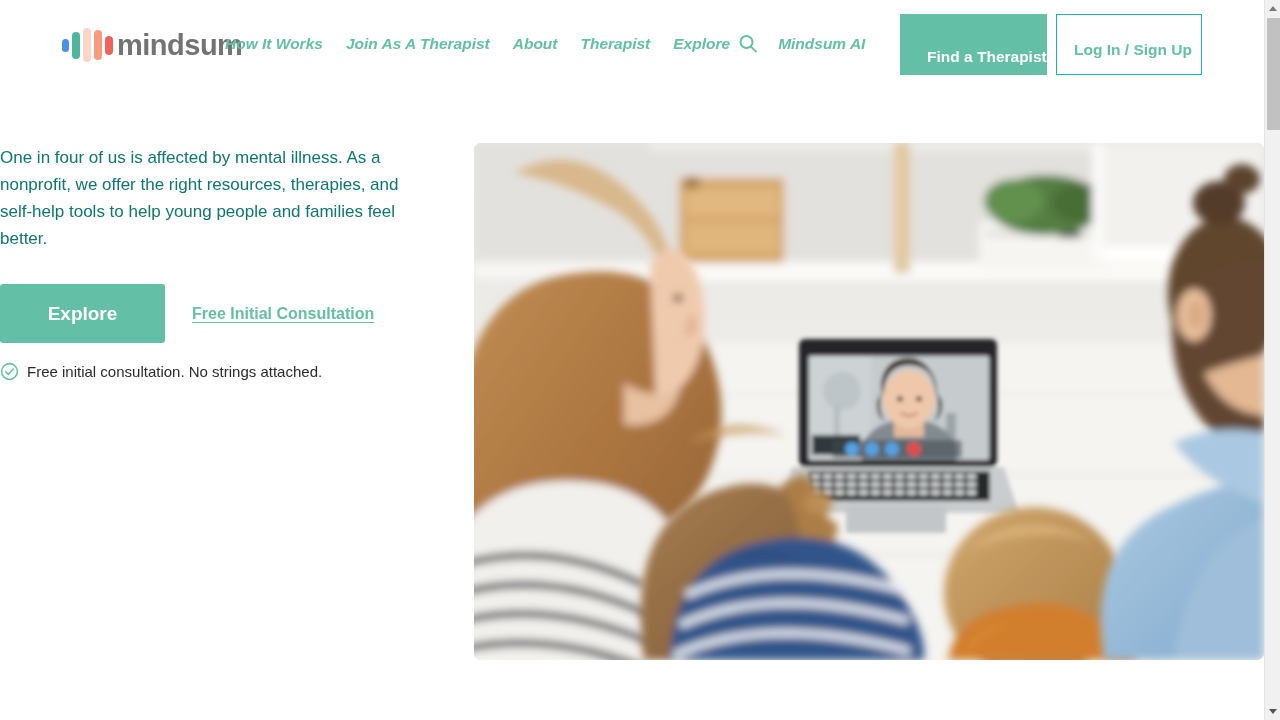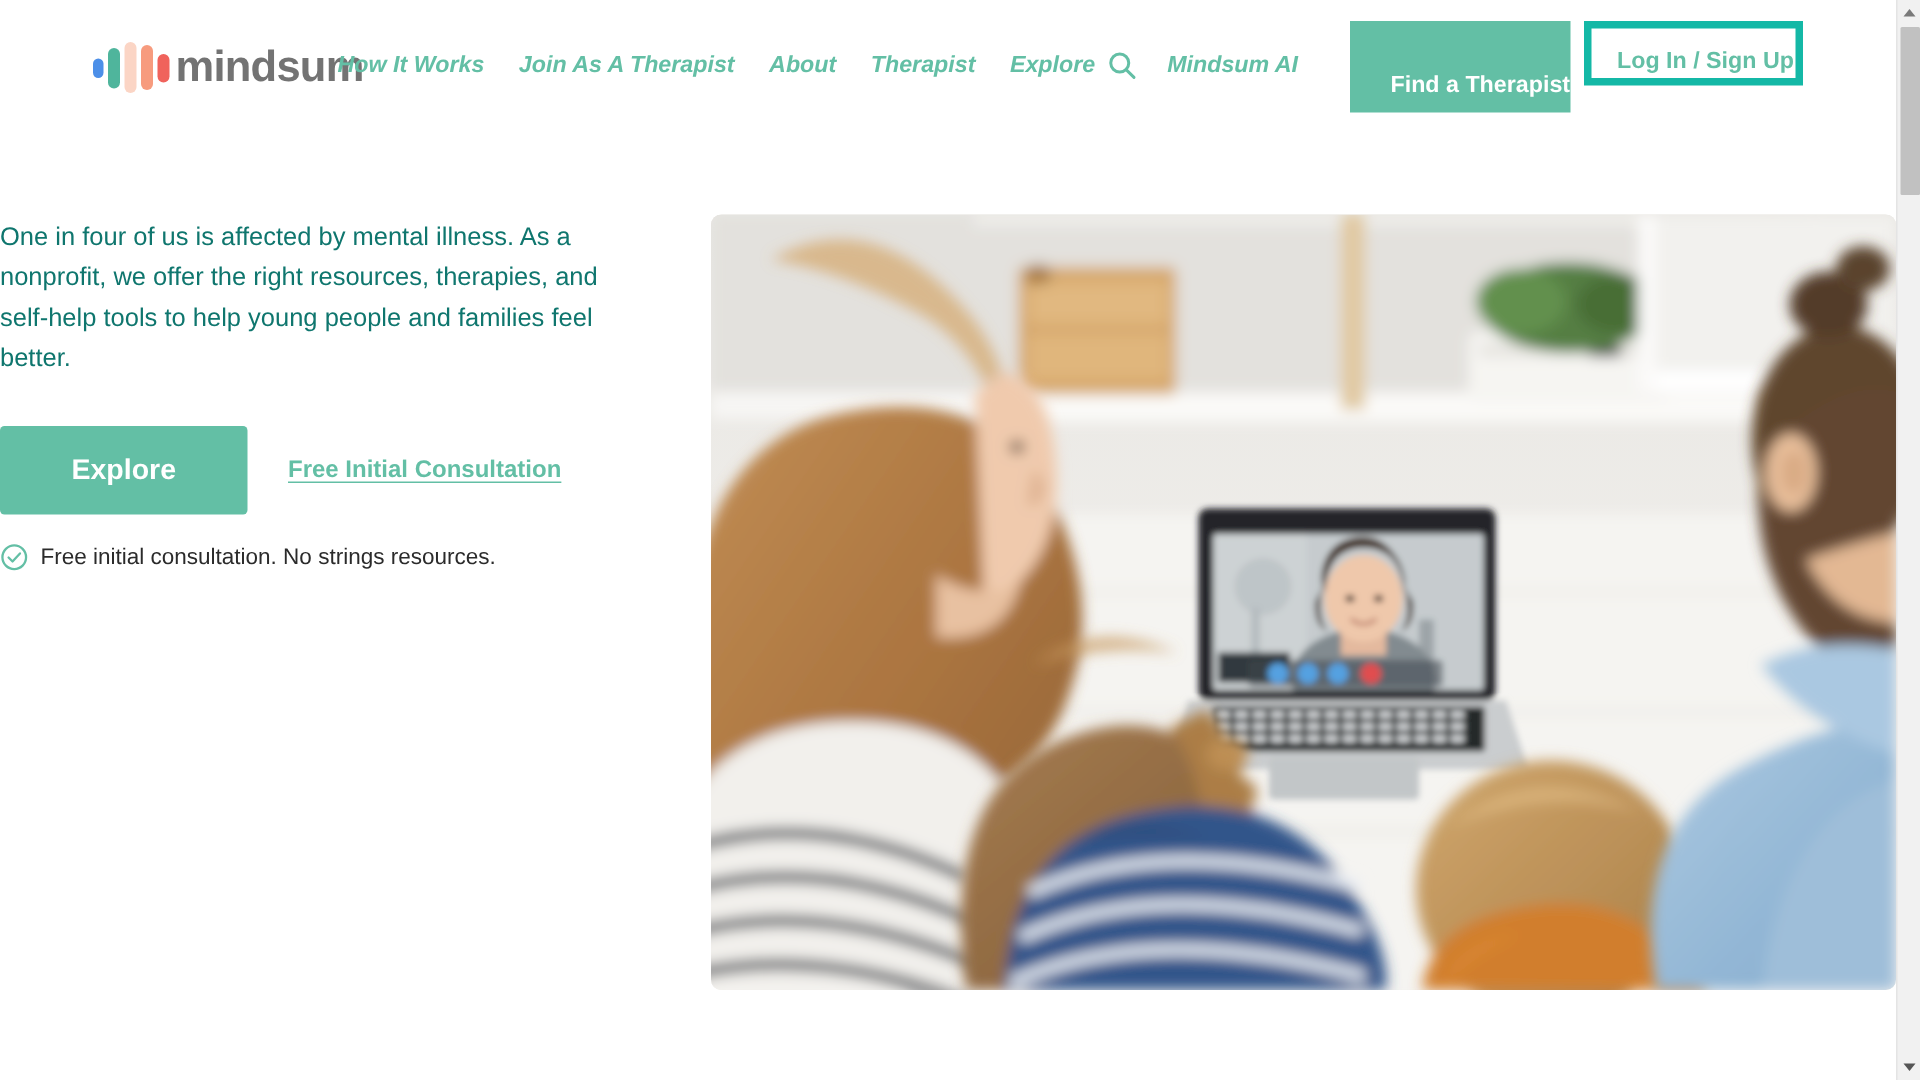--- a/index.html
+++ b/index.html
@@ -101,24 +101,24 @@
     font-size: 15.5px;
     font-weight: 700;
     font-family: "Liberation Sans", sans-serif;
     text-align: left;
     padding: 24px 0 0 27px;
     line-height: 23px;
     border-radius: 0;
     cursor: pointer;
   }
   .btn-login {
-    width: 146px; height: 43px;
+    width: 146px; height: 61px;
     margin-left: 9px;
     background: #ffffff;
-    border: 5px solid #14b8a6;
+    border: 1px solid #14b8a6;
     color: #63bfa5;
     font-size: 15.5px;
     font-weight: 700;
     font-family: "Liberation Sans", sans-serif;
     text-align: left;
     padding: 10px 0 0 17px;
     line-height: 23px;
     cursor: pointer;
   }
 
@@ -265,21 +265,21 @@
       <div class="hero-cta">
         <button class="btn-explore">Explore</button>
         <a class="link-consult" href="#">Free Initial Consultation</a>
       </div>
 
       <div class="assurance">
         <svg class="check-icon" viewBox="0 0 20 20">
           <circle cx="10" cy="10" r="8.3" fill="none" stroke="#63bfa5" stroke-width="1.6"></circle>
           <polyline points="6,10.2 8.8,13 14,7.3" fill="none" stroke="#63bfa5" stroke-width="1.6" stroke-linecap="round" stroke-linejoin="round"></polyline>
         </svg>
-        <span>Free initial consultation. No strings resources.</span>
+        <span>Free initial consultation. No strings attached.</span>
       </div>
     </div>
 
     <div class="hero-image">
       <svg viewBox="0 0 790 517" preserveAspectRatio="xMidYMid slice">
         <defs>
           <linearGradient id="wallg" x1="0" y1="0" x2="0" y2="1">
             <stop offset="0" stop-color="#e9e7e3"></stop>
               <stop offset="1" stop-color="#f4f3f0"></stop>
           </linearGradient>

